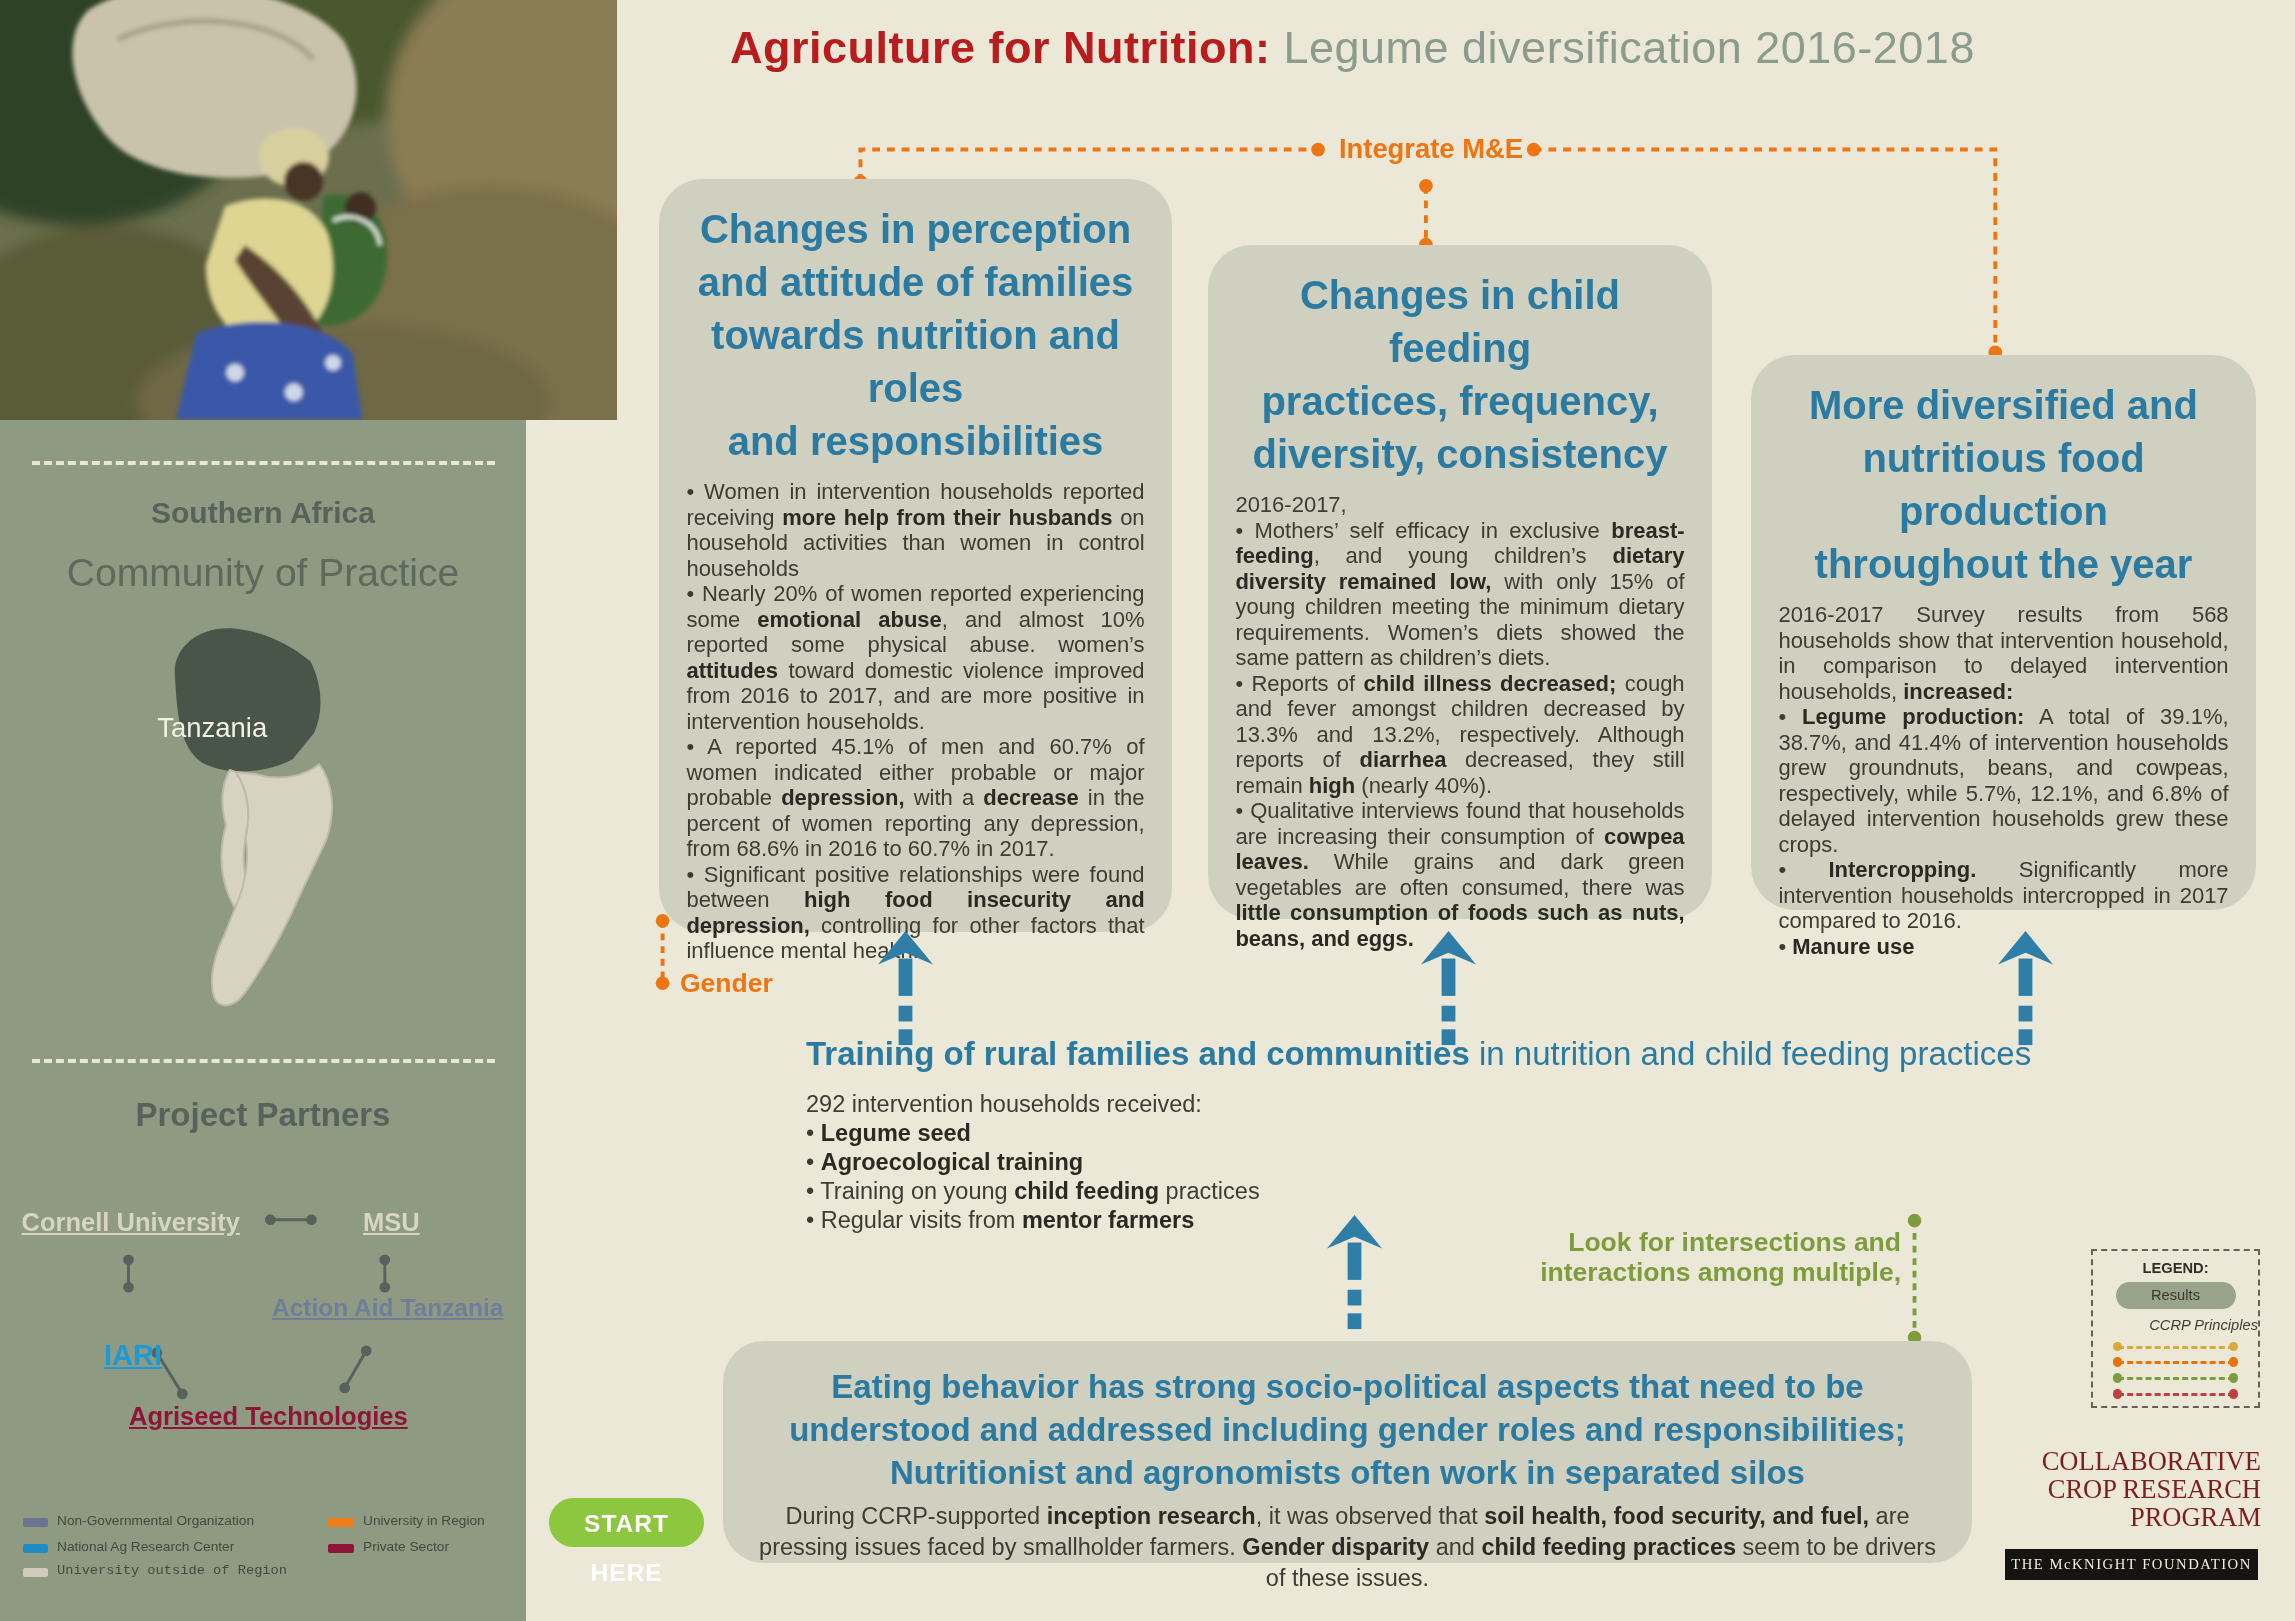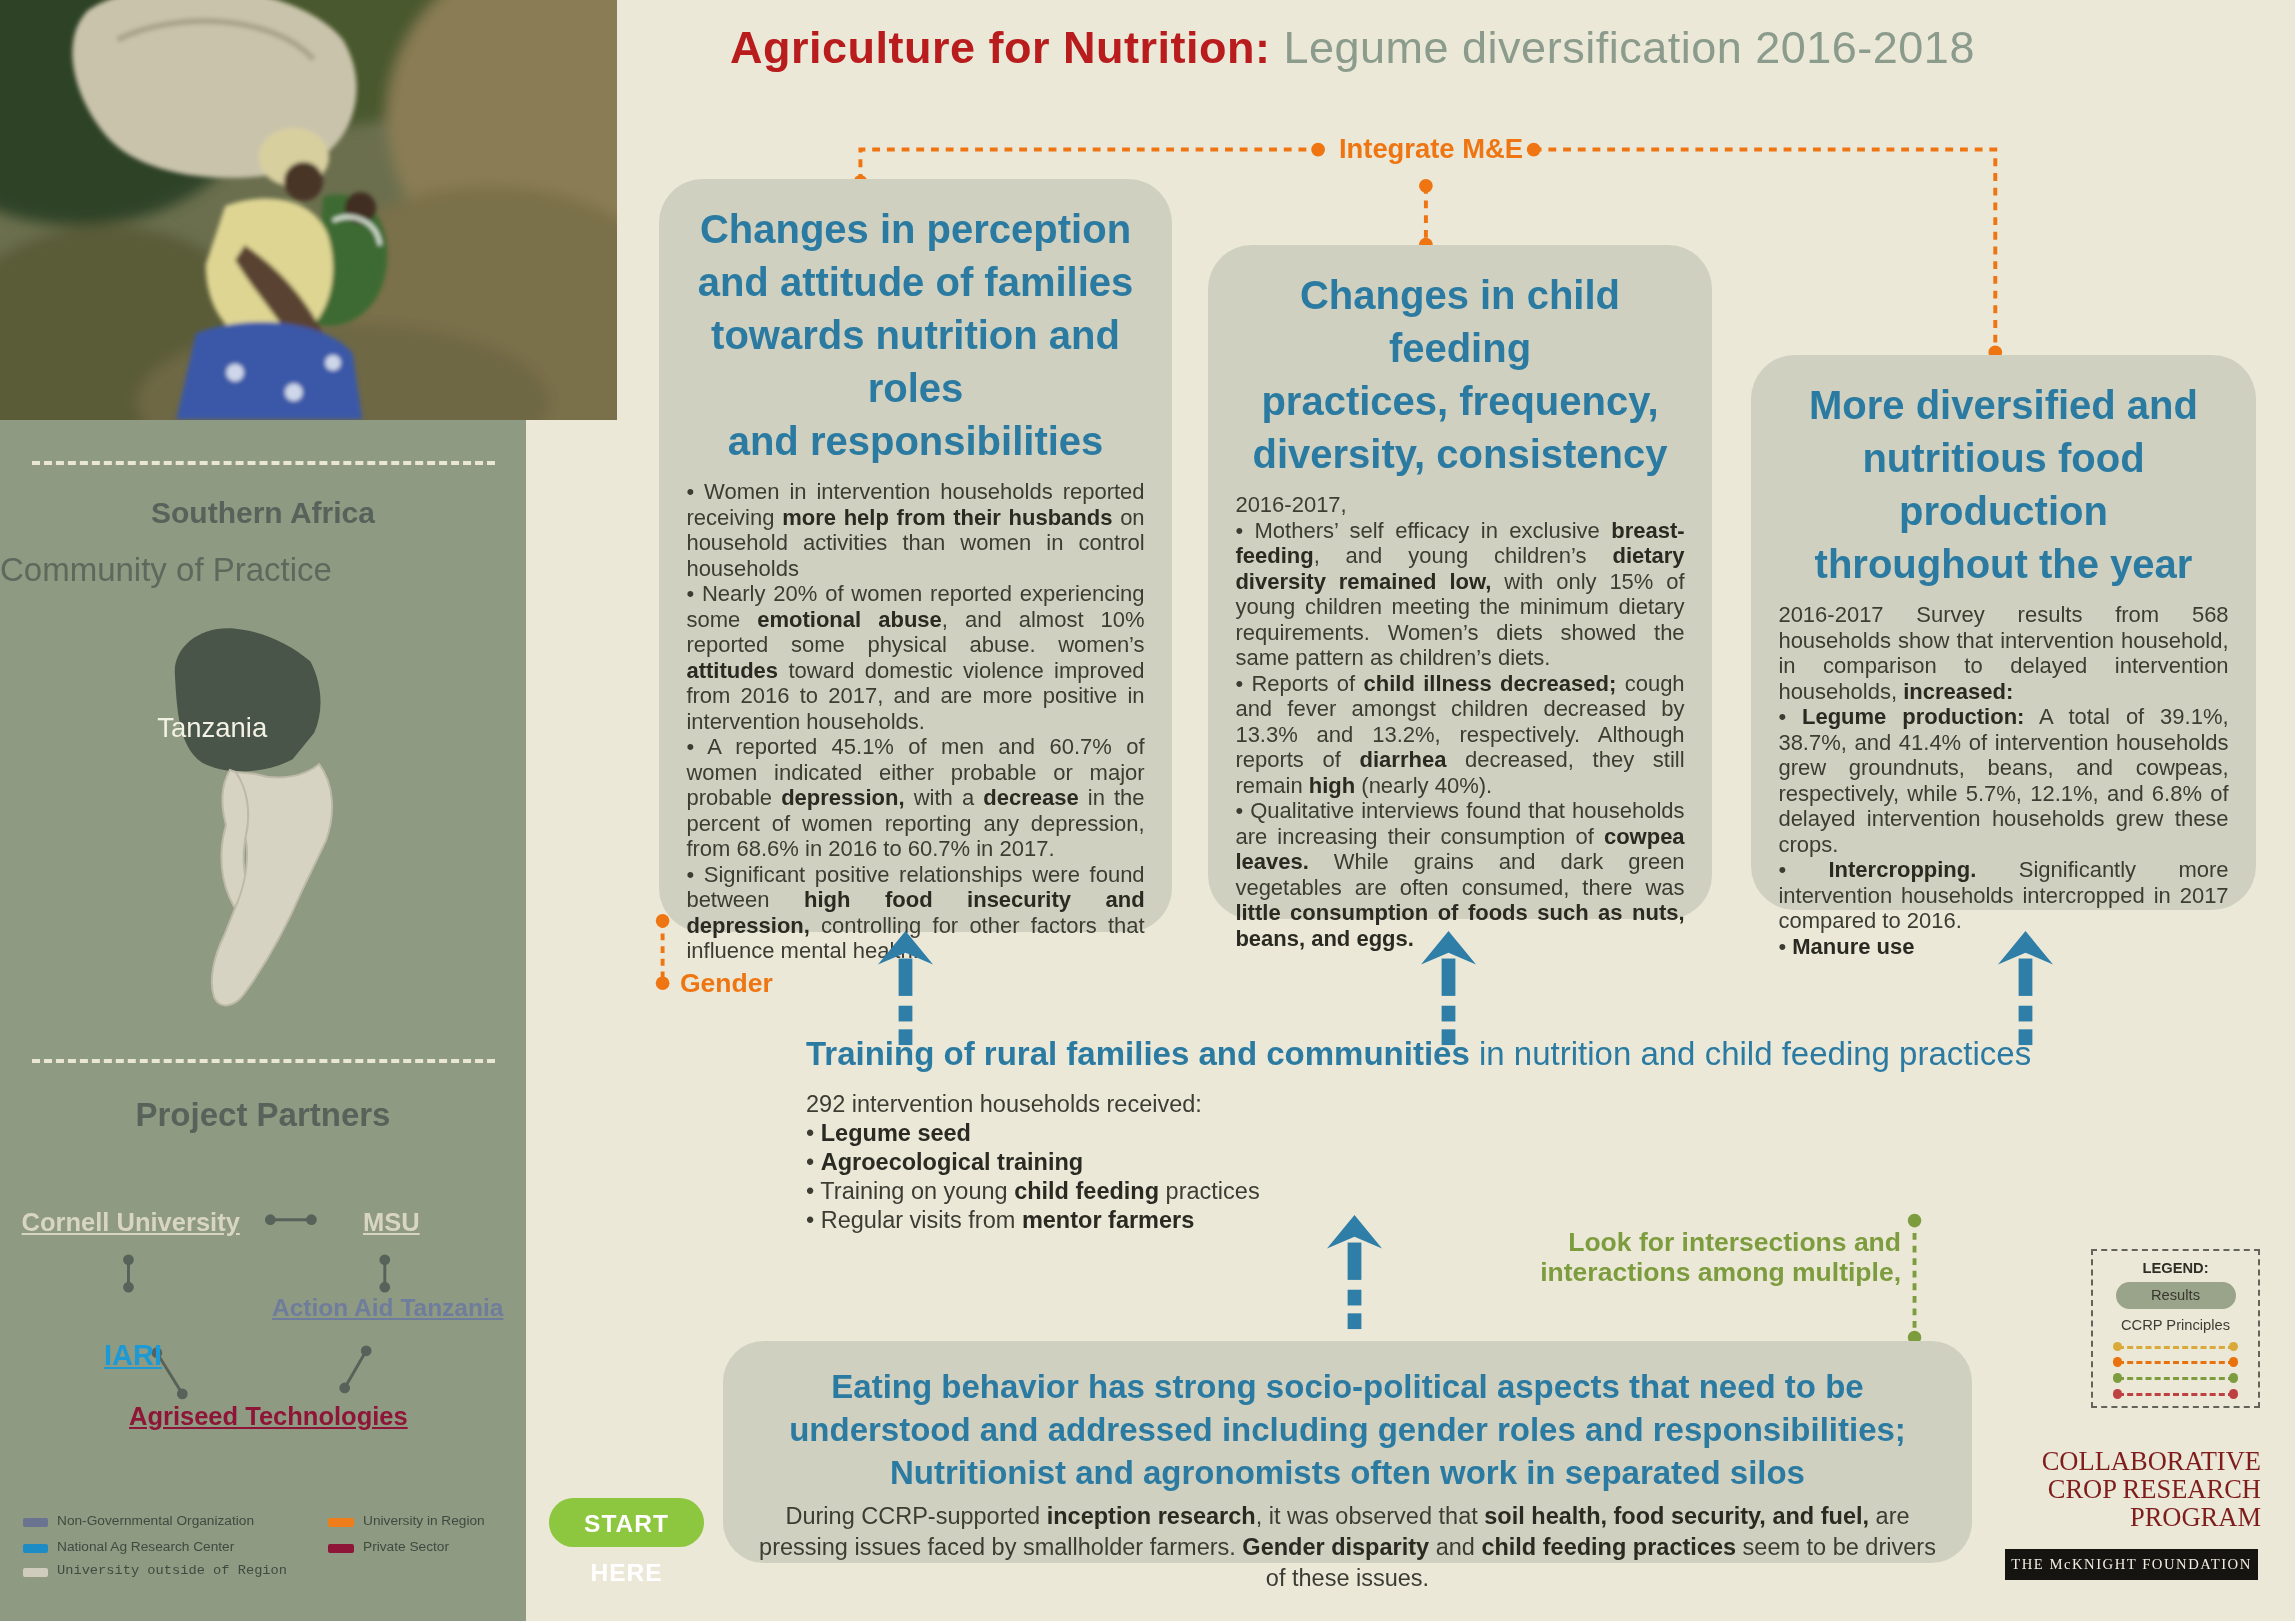--- a/index.html
+++ b/index.html
@@ -4,21 +4,21 @@
 <style>
   html,body{margin:0;padding:0;background:#ebe8d8;}
   #poster{position:relative;width:2296px;height:1621px;background:#ebe8d8;overflow:hidden;
           font-family:"Liberation Sans",sans-serif;color:#3c3c33;}
   .abs{position:absolute;}
 
   
   #sidebar{left:0;top:0;width:526px;height:1621px;background:#8f9a82;}
   .sep{left:32px;width:463px;border-top:4.9px dashed #e9e6d5;height:0;}
   .side-h1{left:0;width:526px;text-align:center;font-size:30px;font-weight:700;color:#57635a;}
-  .side-h2{left:0;width:526px;font-size:33px;color:#5d695c;}
+  .side-h2{left:0;width:526px;text-align:center;font-size:39px;color:#5d695c;}
   .partner{font-weight:700;white-space:nowrap;text-decoration:underline;}
   .pl-label{font-size:13.7px;color:#414a40;white-space:nowrap;}
   .pl-swatch{width:25.5px;height:8.8px;border-radius:2px;}
 
   
   #photo{left:0;top:0;width:617px;height:420px;overflow:hidden;}
 
   
   #main-title{left:730px;top:21.6px;width:1529px;font-size:45px;color:#8b9b8c;letter-spacing:0.5px;}
   #main-title .rb{color:#b91c1c;}
@@ -50,21 +50,21 @@
   #start-here{left:549px;top:1498px;width:155px;height:49px;border-radius:24.5px;background:#8dc63f;
               color:#fff;font-weight:700;font-size:24.5px;text-align:center;line-height:49px;
               letter-spacing:1px;border:none;cursor:pointer;font-family:"Liberation Sans",sans-serif;}
 
   
   #legend-box{left:2091px;top:1249px;width:169px;height:159px;border:2.9px dashed #63635a;
               box-sizing:border-box;padding-top:8.8px;}
   #legend-title{text-align:center;font-size:14.7px;font-weight:700;color:#2e2e26;}
   #results-pill{width:120px;height:27.4px;border-radius:13.7px;background:#9aa48b;margin:5.9px auto 0;
                 text-align:center;font-size:14.7px;line-height:27.4px;color:#38382e;}
-  #principles-label{text-align:center;font-size:14.7px;color:#3c3c32;margin-top:7.8px;}
+  #principles-label{text-align:right;font-size:14.7px;color:#3c3c32;margin-top:7.8px;font-style:italic;}
   .pline{position:relative;width:116px;height:0;border-top:3.9px dashed currentColor;margin:12.7px auto 0;}
   .pline::before,.pline::after{content:'';position:absolute;top:-6.9px;width:9.8px;height:9.8px;
                                border-radius:50%;background:currentColor;}
   .pline::before{left:-4.9px;}
   .pline::after{right:-4.9px;}
 
   
   #ccrp-logo{left:1980px;top:1447px;width:281px;text-align:right;
              font-family:"Liberation Serif",serif;font-size:26.5px;line-height:28px;color:#7f1d1d;}
   #foundation-bar{left:2005px;top:1549px;width:253px;height:31px;background:#161410;color:#f2efe2;

